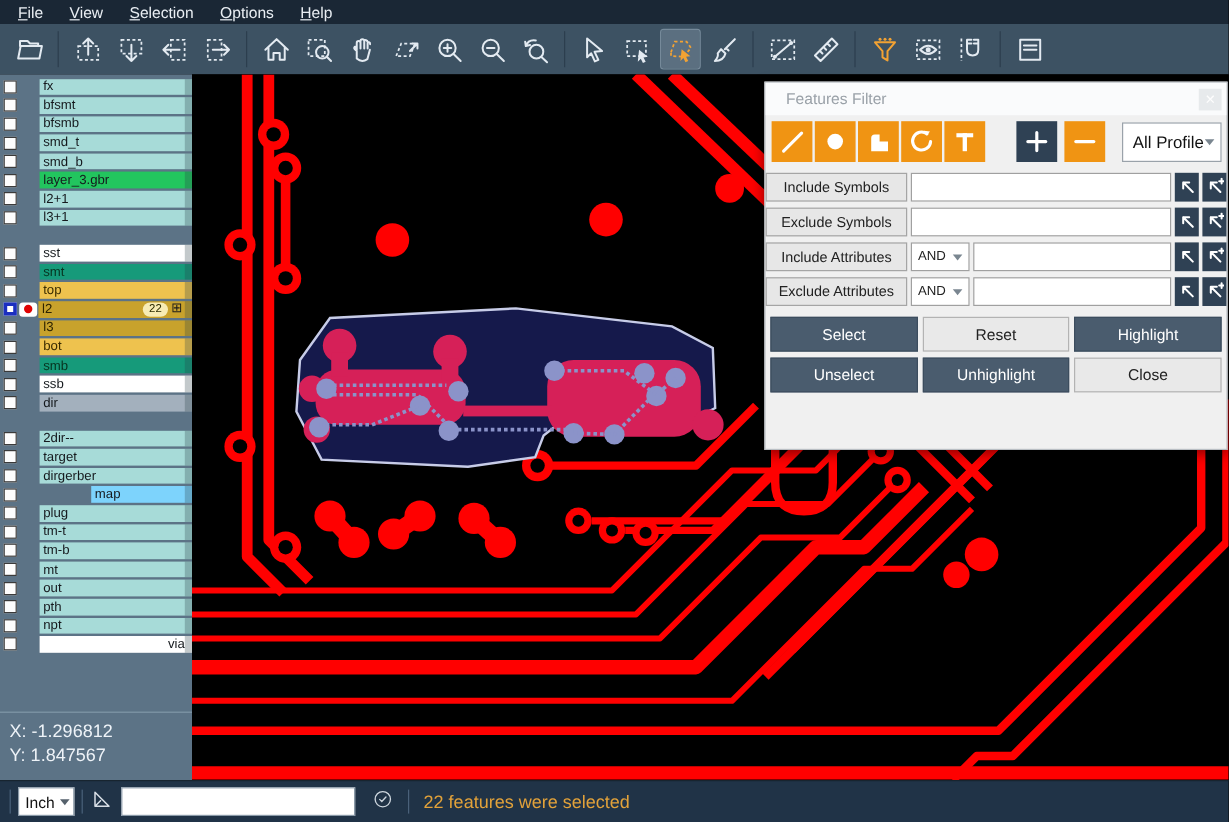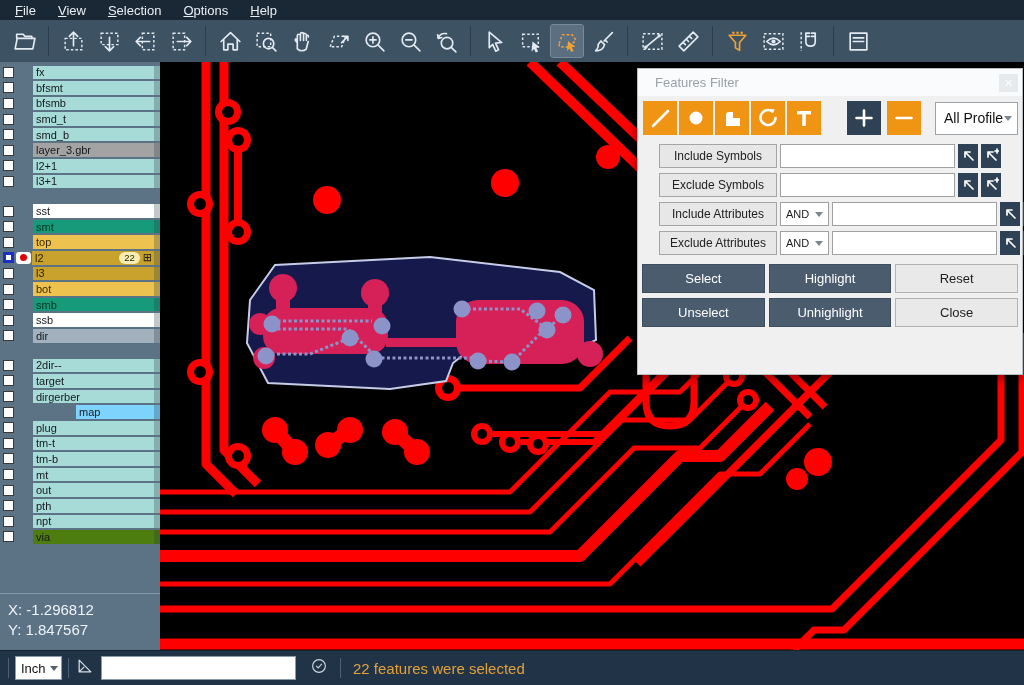--- a/index.html
+++ b/index.html
@@ -53,21 +53,21 @@
   .dlg-close{position:absolute;right:4px;top:5px;width:19px;height:18px;background:#e7eaec;color:#fdfdfd;font-size:11px;display:flex;align-items:center;justify-content:center;}
   .tool-row{display:flex;align-items:center;padding:5px 4px 6px 5px;}
   .fbtn{width:34px;height:34px;background:#f09413;display:flex;align-items:center;justify-content:center;margin-right:2px;}
   .fbtn svg{width:24px;height:24px;}
   .fbtn svg .s{stroke:#fff;fill:none;stroke-width:2.6;stroke-linecap:round;}
   .fbtn svg .f{fill:#fff;stroke:none;}
   .fbtn.dark{background:#2f4154;margin-left:24px;}
   .fbtn.minus{margin-left:4px;}
   .profile-select{margin-left:12px;height:33px;flex:1;background:#fff;border:1px solid #9aa2aa;display:flex;align-items:center;padding-left:8px;font-size:14px;color:#111;position:relative;}
   .profile-select .chev,.op-select .chev{position:absolute;right:5px;top:50%;margin-top:-2px;width:0;height:0;border-left:4px solid transparent;border-right:4px solid transparent;border-top:5px solid #7a8档690;border-top:5px solid #7a8690;}
-  .sym-row{display:flex;align-items:center;height:29px;padding:0 21px;}
+  .sym-row{display:flex;align-items:center;height:29px;padding:0 0;}
   .lbl-btn{width:118px;height:24px;background:#e7e7e7;border:1px solid #a5a5a5;font-size:12px;color:#222;display:flex;align-items:center;justify-content:center;flex:0 0 auto;}
   .op-select{width:49px;height:24px;background:#fff;border:1px solid #a0a0a0;margin-left:3px;font-size:11px;color:#222;display:flex;align-items:center;padding-left:5px;position:relative;flex:0 0 auto;}
   .sym-input{flex:1;height:24px;background:#fff;border:1px solid #a0a0a0;margin-left:3px;font-size:12px;padding:0 4px;color:#222;outline:none;}
   .arrow-btn{width:20px;height:24px;background:#2f4154;margin-left:3px;display:flex;align-items:center;justify-content:center;flex:0 0 auto;}
   .arrow-btn svg{width:15px;height:15px;}
   .arrow-btn svg .s{stroke:#fff;fill:none;stroke-width:1.7;stroke-linecap:round;}
   .actions{display:grid;grid-template-columns:1fr 1fr 1fr;gap:5px 4px;padding:7px 4px 0 4px;}
   .abtn{height:29px;font-size:13px;display:flex;align-items:center;justify-content:center;border:1px solid #3c4d5e;background:#4a5c6e;color:#fff;}
   .abtn.light{background:#e9e9e9;color:#222;border:1px solid #b3b3b3;}
 
@@ -273,21 +273,21 @@
           <div class="layer-row">
             <span class="cb"></span>
             <span class="ind"></span>
             <span class="bar" style="background: rgb(167, 219, 216); color: rgb(21, 25, 29);">
               <span>smd_b</span>
             </span>
           </div>
           <div class="layer-row">
             <span class="cb"></span>
             <span class="ind"></span>
-            <span class="bar" style="background: #a3a3a3; color: rgb(21, 25, 29);">
+            <span class="bar" style="background: #22c55e; color: rgb(21, 25, 29);">
               <span>layer_3.gbr</span>
             </span>
           </div>
           <div class="layer-row">
             <span class="cb"></span>
             <span class="ind"></span>
             <span class="bar" style="background: rgb(167, 219, 216); color: rgb(21, 25, 29);">
               <span>l2+1</span>
             </span>
           </div>
@@ -442,21 +442,21 @@
           <div class="layer-row">
             <span class="cb"></span>
             <span class="ind"></span>
             <span class="bar" style="background: rgb(167, 219, 216); color: rgb(21, 25, 29);">
               <span>npt</span>
             </span>
           </div>
           <div class="layer-row">
             <span class="cb"></span>
             <span class="ind"></span>
-            <span class="bar" style="background: #4d7c0f; color: rgb(21, 25, 29);">
+            <span class="bar" style="background: #ffffff; color: rgb(21, 25, 29); justify-content: flex-end;">
               <span>via</span>
             </span>
           </div>
         </div>
       </div>
     <div class="coords">
       <div>X: -1.296812</div>
       <div>Y: 1.847567</div>
     </div>
   </div>
@@ -696,22 +696,22 @@
           <span class="arrow-btn">
             <svg viewBox="0 0 15 15">
               <path class="s" d="M12,12 L4,4 M4,4 h5 M4,4 v5"></path>
               <path class="s" d="M11,3 h4 M13,1 v4"></path>
             </svg>
           </span>
         </div>
       </div>
     <div class="actions">
       <div class="abtn">Select</div>
+      <div class="abtn light">Reset</div>
       <div class="abtn">Highlight</div>
-      <div class="abtn light">Reset</div>
       <div class="abtn">Unselect</div>
       <div class="abtn">Unhighlight</div>
       <div class="abtn light">Close</div>
     </div>
   </div>
 
   <div class="statusbar">
     <span class="ssep" style="margin-left:8px;"></span>
     <span class="unit-select">
         <span>Inch</span>

